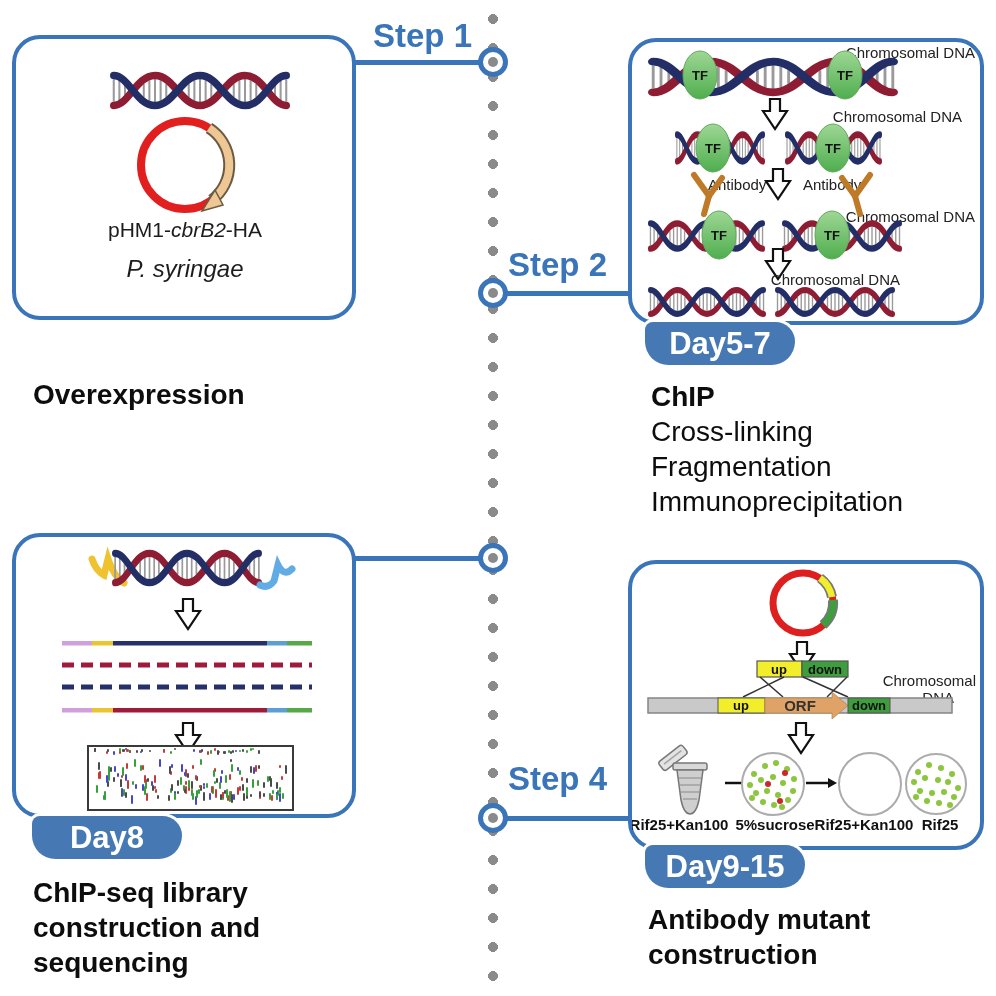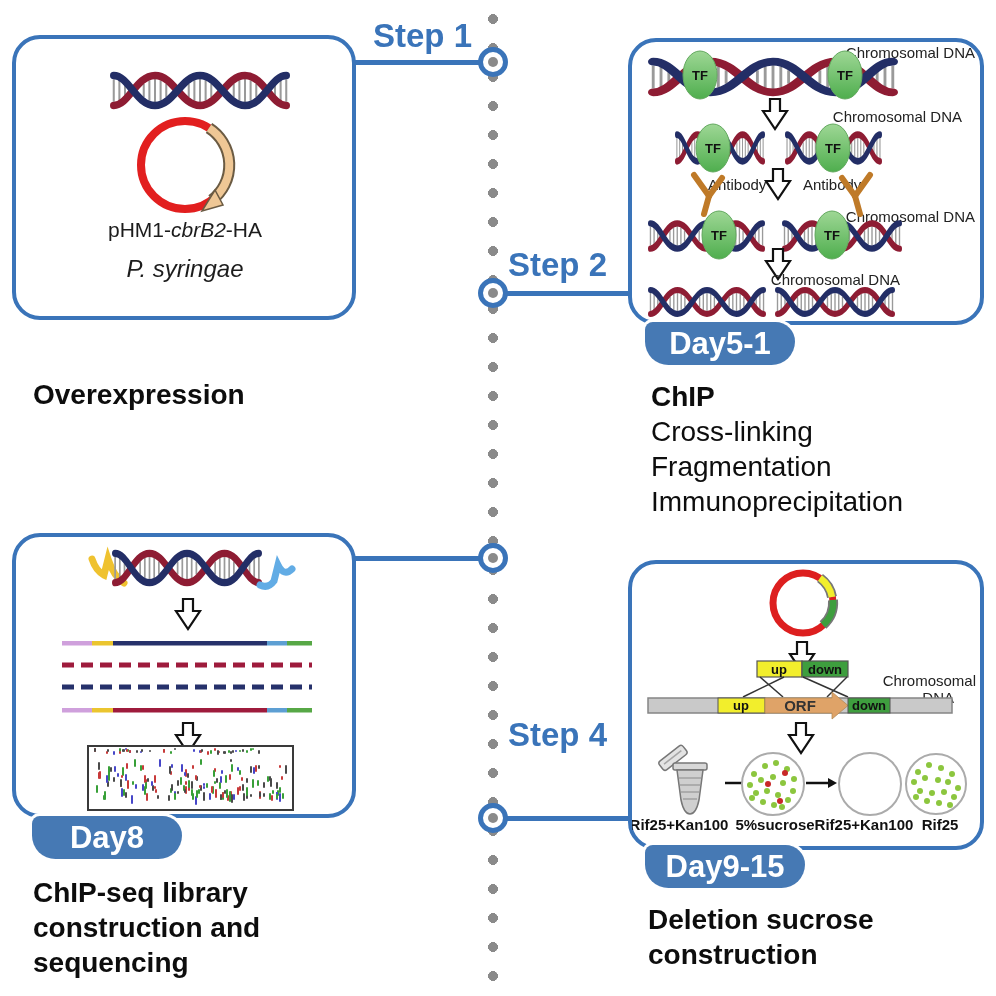--- a/index.html
+++ b/index.html
@@ -110,21 +110,21 @@
     </div>
   <div class="marker" style="left:478px;top:543px;">
       <div class="marker-dot"></div>
     </div>
   <div class="marker" style="left:478px;top:803px;">
       <div class="marker-dot"></div>
     </div>
 
   <div class="stepLabel" style="left:350px;top:17px;width:122px;text-align:right;">Step 1</div>
   <div class="stepLabel" style="left:508px;top:246px;">Step 2</div>
-  <div class="stepLabel" style="left:508px;top:716px;">Step 4</div>
+  <div class="stepLabel" style="left:508px;top:760px;">Step 4</div>
 
   <div class="panel" style="left:12px;top:35px;width:344px;height:285px;">
     <svg class="art" width="336" height="277" viewBox="0 0 336 277">
       <svg x="94" y="29" width="180" height="45" viewBox="0 0 192 48" preserveAspectRatio="none">
         <use href="#helix"></use>
       </svg>
       <g>
         <circle cx="169" cy="126" r="44" fill="none" stroke="#E21F1F" stroke-width="8"></circle>
         <path d="M193,89 A44,44 0 0 1 196,161" fill="none" stroke="#6b5b43" stroke-width="12"></path>
         <path d="M193,89 A44,44 0 0 1 196,161" fill="none" stroke="#EFC795" stroke-width="8"></path>
@@ -175,21 +175,21 @@
       <use href="#barrow" x="133" y="206"></use>
       <text x="268" y="243" text-anchor="end" font-size="15" fill="#222">Chromosomal DNA</text>
       <svg x="16" y="242" width="118" height="36" viewBox="0 0 192 48" preserveAspectRatio="none">
         <use href="#helix"></use>
       </svg>
       <svg x="143" y="242" width="120" height="36" viewBox="0 0 192 48" preserveAspectRatio="none">
         <use href="#helix"></use>
       </svg>
     </svg>
   </div>
-  <div class="badge" style="left:645px;top:322px;width:150px;">Day5-1</div>
+  <div class="badge" style="left:645px;top:322px;width:150px;">Day5-7</div>
   <div class="caption" style="left:651px;top:379px;">
     <div>ChIP</div>
     <div class="capline">Cross-linking</div>
     <div class="capline">Fragmentation</div>
     <div class="capline">Immunoprecipitation</div>
   </div>
 
   <div class="panel" style="left:12px;top:533px;width:344px;height:285px;">
     <svg class="art" width="336" height="277" viewBox="0 0 336 277">
       <path d="M76,22 Q80,34 88,38 L92,22 Q98,40 108,46" fill="none" stroke="#EFC22F" stroke-width="7" stroke-linecap="round"></path>
@@ -509,15 +509,15 @@
             <circle cx="284" cy="233" r="3"></circle>
         </g>
       </g>
       <text x="47" y="266" text-anchor="middle" font-size="15" font-weight="600" fill="#111">Rif25+Kan100</text>
       <text x="143" y="266" text-anchor="middle" font-size="15" font-weight="600" fill="#111">5%sucrose</text>
       <text x="232" y="266" text-anchor="middle" font-size="15" font-weight="600" fill="#111">Rif25+Kan100</text>
       <text x="308" y="266" text-anchor="middle" font-size="15" font-weight="600" fill="#111">Rif25</text>
     </svg>
   </div>
   <div class="badge" style="left:645px;top:845px;width:160px;">Day9-15</div>
-  <div class="caption" style="left:648px;top:902px;width:300px;">Deletion sucrose construction</div>
+  <div class="caption" style="left:648px;top:902px;width:300px;">Antibody mutant construction</div>
 
 </div>
 
 </body></html>

